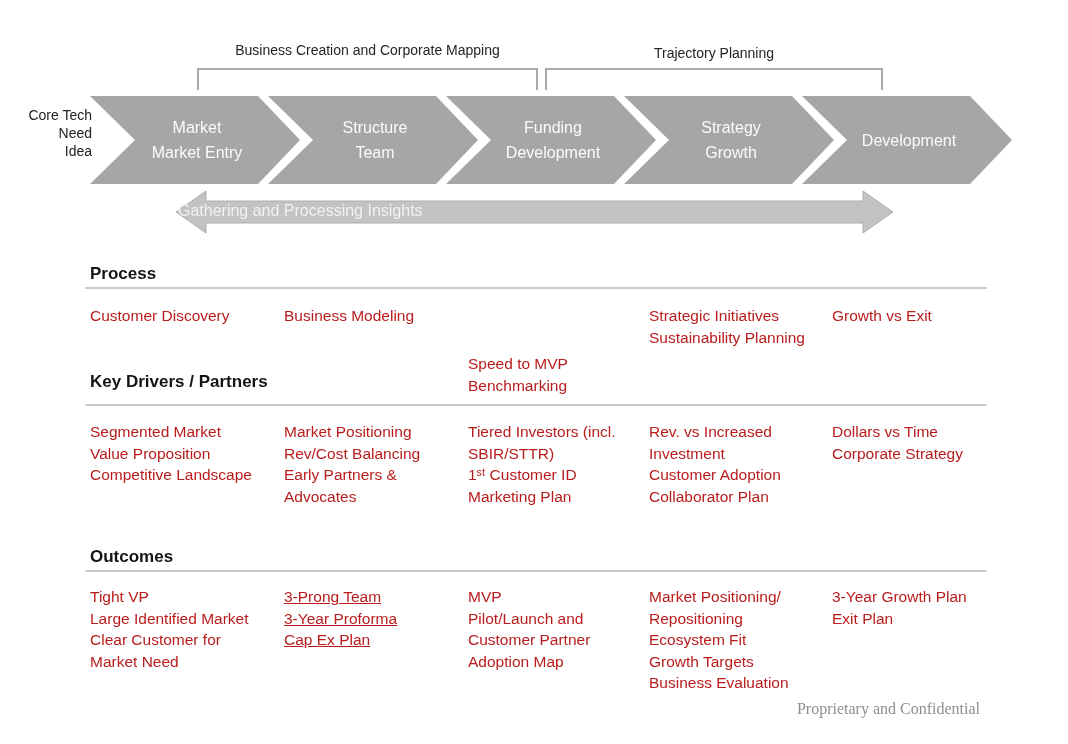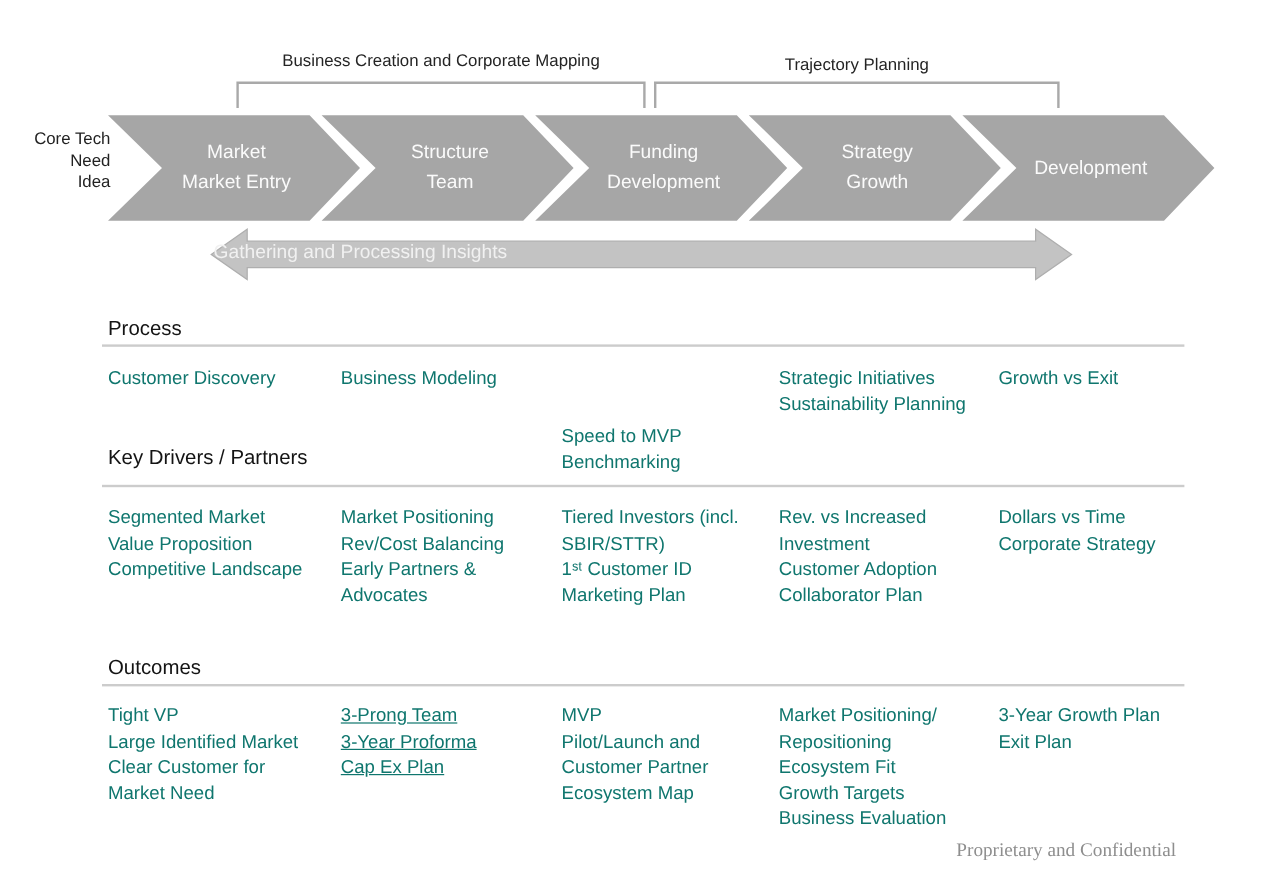--- a/index.html
+++ b/index.html
@@ -18,24 +18,24 @@
   .chevlabel {
     top:96px; height:88px; width:156px;
     display:flex; align-items:center; justify-content:center;
     text-align:center; color:#fbfbfb; font-size:16px; line-height:25px;
     white-space:pre-line;
   }
   .arrowlabel {
     left:178px; top:202px; width:716px; text-align:left;
     color:#f1f1f1; font-size:16px;
   }
-  .sec-title { font-size:17px; font-weight:normal; color:#141414; margin:0; line-height:20px; }
+  .sec-title { font-size:17px; font-weight:bold; color:#141414; margin:0; line-height:20px; }
   .rule { left:85px; width:902px; height:2px; background:#cccccc; }
   .cell {
-    font-size:15.5px; line-height:21.5px; color:#0f766e; white-space:pre-line;
+    font-size:15.5px; line-height:21.5px; color:#b91c1c; white-space:pre-line;
     width:190px;
   }
   .col1 { left:90px; }
   .col2 { left:284px; }
   .col3 { left:468px; }
   .col4 { left:613px;margin-left:36px; }
   .col5 { left:832px; width:160px; }
   .footer {
     right:88px; top:700px; font-family:"Liberation Serif", serif;
     font-size:16px; color:#8e8e8e;
@@ -119,21 +119,21 @@
     <div class="abs cell col1" style="top:586px;">Tight VP
 Large Identified Market
 Clear Customer for
 Market Need</div>
     <div class="abs cell col2" style="top:586px;text-decoration:underline;">3-Prong Team
 3-Year Proforma
 Cap Ex Plan</div>
     <div class="abs cell col3" style="top:586px;">MVP
 Pilot/Launch and
 Customer Partner
-Ecosystem Map</div>
+Adoption Map</div>
     <div class="abs cell col4" style="top:586px;">Market Positioning/
 Repositioning
 Ecosystem Fit
 Growth Targets
 Business Evaluation</div>
     <div class="abs cell col5" style="top:586px;">3-Year Growth Plan
 Exit Plan</div>
   </section>
 
   <div class="abs footer">Proprietary and Confidential</div>

